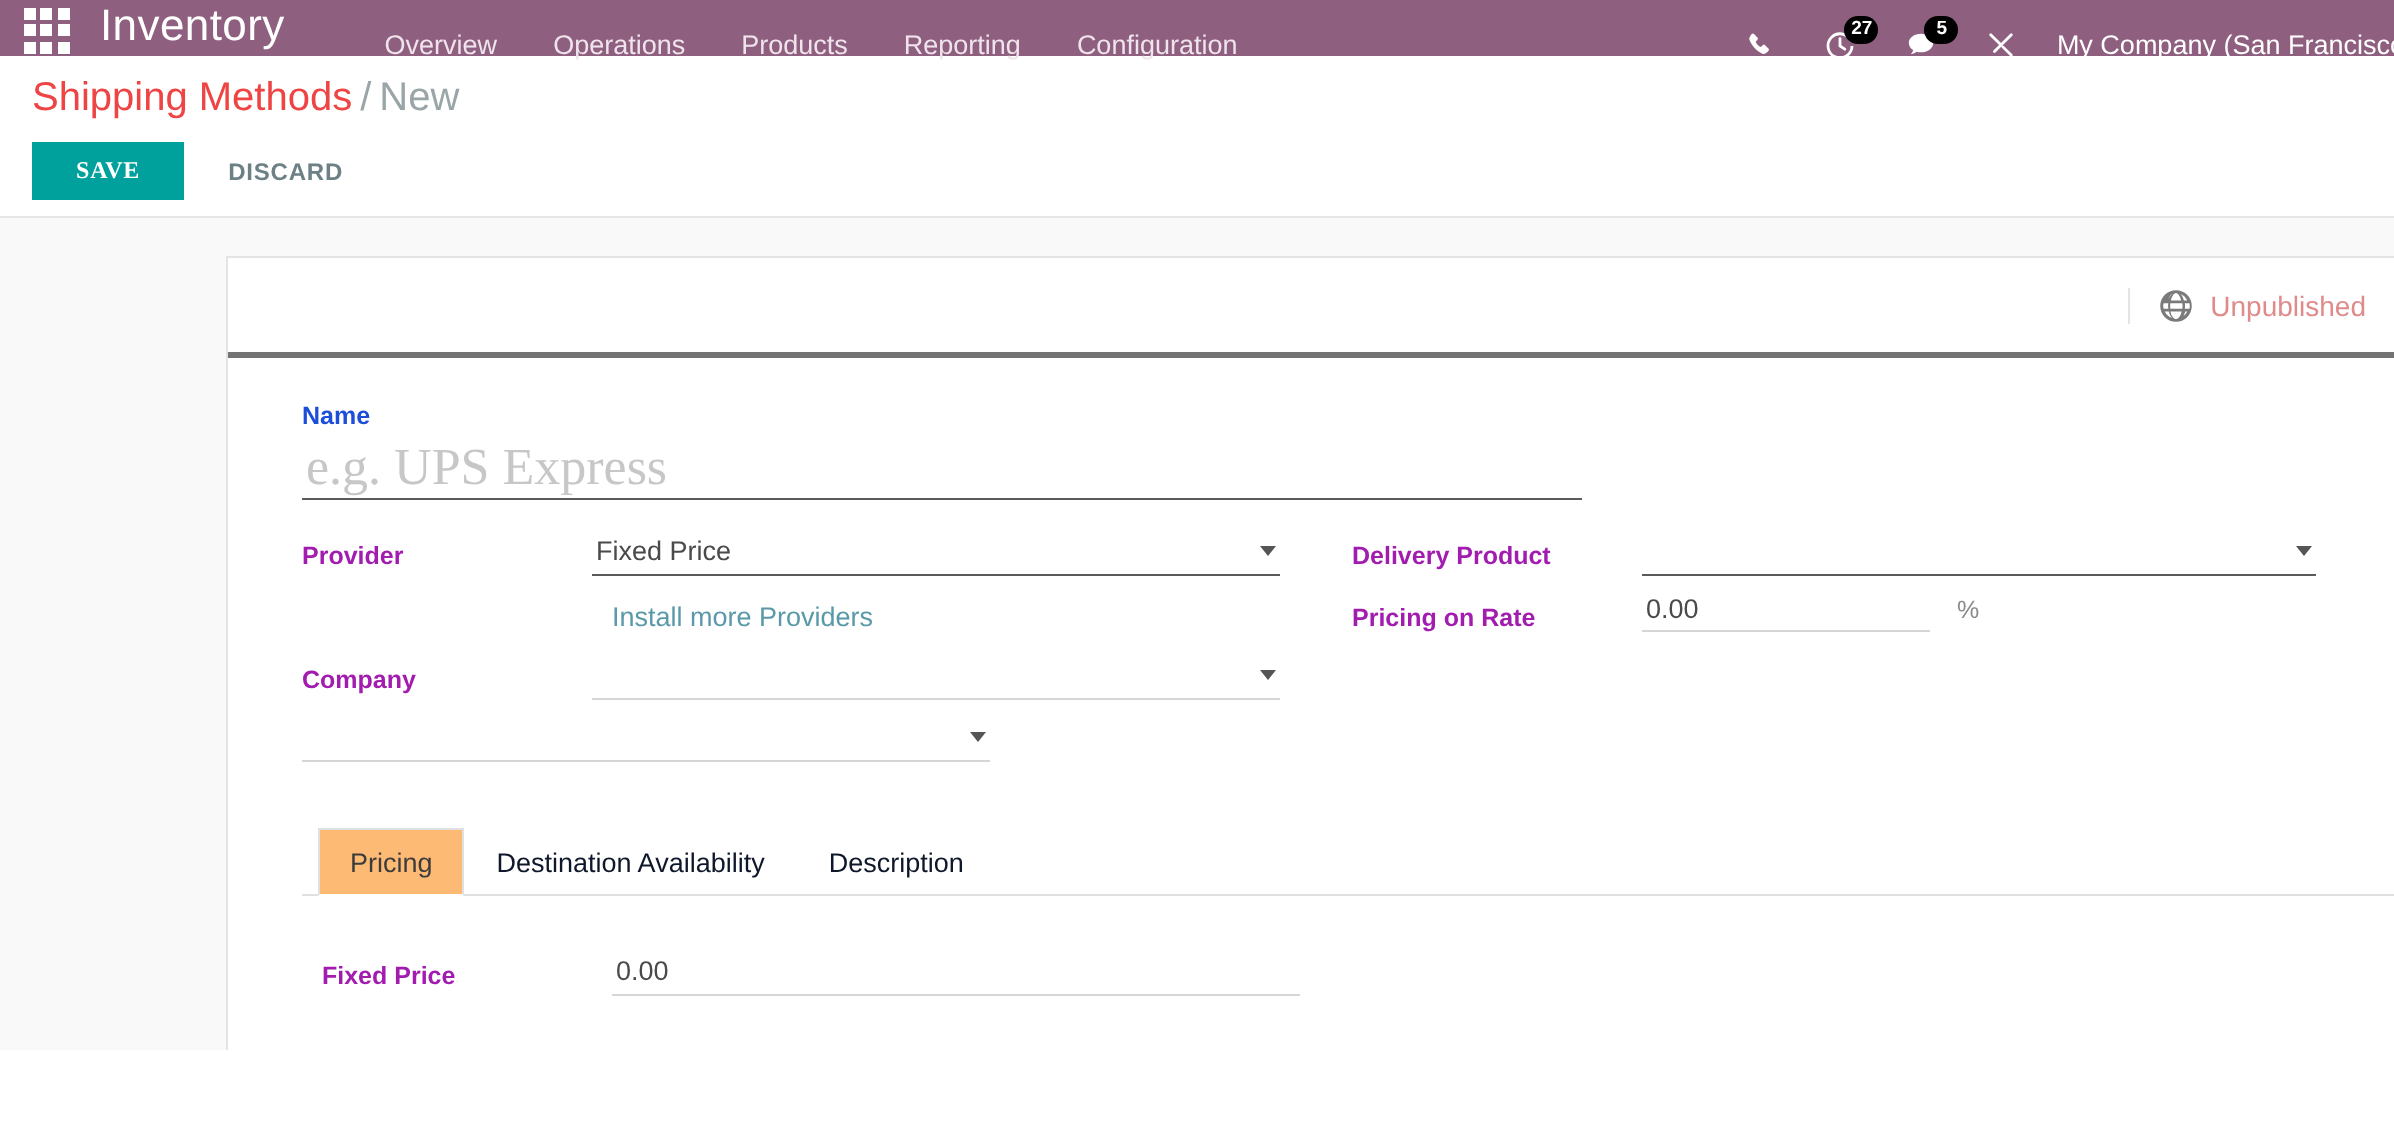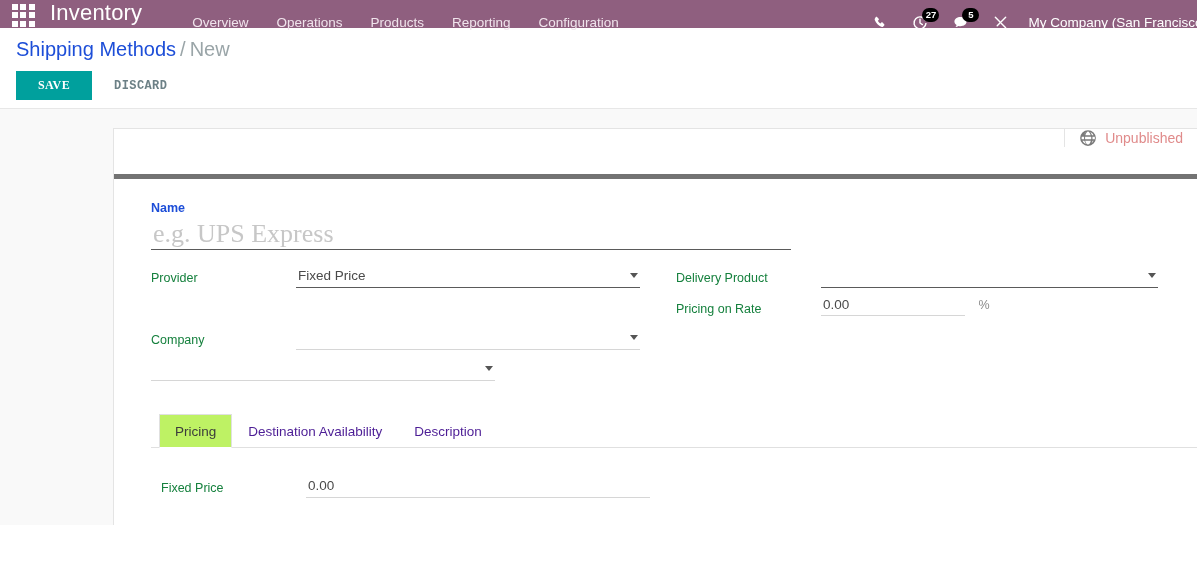--- a/index.html
+++ b/index.html
@@ -104,21 +104,21 @@
     padding: 10px 16px 8px 16px;
     border-bottom: 1px solid #e7e7e7;
   }
   .breadcrumb {
     font-size: 20px;
     color: #4b6a72;
     margin-bottom: 10px;
     white-space: nowrap;
   }
   .breadcrumb .crumb-link {
-    color: #1d4ed8;
+    color: #ef4444;
     cursor: pointer;
     margin-top: 12px;
   }
   .breadcrumb .crumb-sep {
     color: #9aa5a8;
     margin: 0 4px;
   }
   .breadcrumb .crumb-current {
     color: #9aa5a8;
   }
@@ -137,21 +137,21 @@
   .btn-discard {
     background: transparent;
     color: #6c8086;
     border: none;
     font-size: 12px;
     font-weight: bold;
     letter-spacing: .4px;
     padding: 7px 14px;
     margin-left: 8px;
     cursor: pointer;
-    font-family: Liberation Mono, monospace;
+    font-family: Liberation Sans, sans-serif;
   }
 
   
   .page-body {
     background: #f9f9f9;
     height: 416px;
     padding-top: 19px;
     position: relative;
     overflow: hidden;
   }
@@ -160,24 +160,24 @@
     background: #ffffff;
     border: 1px solid #e4e4e4;
     border-right: none;
     min-height: 400px;
     position: relative;
   }
 
   
   .statusbar {
     height: 50px;
-    border-bottom: 5px solid #737373;
+    border-bottom: 3px solid #737373;
     display: flex;
     justify-content: flex-end;
-    align-items: flex-start;
+    align-items: center;
   }
   .statusbar-btn {
     border-left: 1px solid #e4e4e4;
     display: flex;
     align-items: center;
     gap: 8px;
     padding: 0 14px;
     cursor: pointer;
     min-width: 90px;
   }
@@ -220,22 +220,22 @@
   .col-right { width: 520px; }
 
   .frow {
     display: flex;
     align-items: flex-start;
     margin-bottom: 5px;
     min-height: 26px;
   }
   .flabel {
     font-size: 12.5px;
-    font-weight: normal;
-    color: #15803d;
+    font-weight: bold;
+    color: #a21caf;
     width: 145px;
     padding-top: 5px;
     flex-shrink: 0;
     line-height: 1.45;
   }
   .fctl { flex: 1; position: relative; }
 
   .sel {
     position: relative;
     width: 344px;
@@ -298,32 +298,32 @@
   
   .notebook { margin-top: 26px; margin-left: 0px; }
   .tabs {
     display: flex;
     border-bottom: 1px solid #e0e0e0;
     padding-left: 8px;
     width: 1047px;
   }
   .tab {
     font-size: 13.5px;
-    color: #4c1d95;
+    color: #0f172a;
     padding: 9px 15px 8px 15px;
     border: 1px solid transparent;
     border-bottom: none;
     margin-bottom: -1px;
     cursor: pointer;
     background: transparent;
     white-space: nowrap;
   }
   .tab.active {
     color: #3c3c3c;
-    background: #bef264;
+    background: #fdba74;
     border-color: #e0e0e0;
     border-bottom: 1px solid #ffffff;
   }
   .tab-pane { padding: 26px 0 0 10px; }
 </style>
 </head>
 <body>
 
 <div class="navbar">
   <div class="apps-grid">
@@ -414,20 +414,23 @@
             <div class="fctl">
               <div class="sel">
                 <div class="sel-line focused">Fixed Price</div>
                 <span class="caret"></span>
               </div>
             </div>
           </div>
 
           <div class="frow">
             <div class="flabel"></div>
+            <div class="fctl">
+              <a class="link-install">Install more Providers</a>
+            </div>
           </div>
 
           <div class="frow">
             <div class="flabel">Company</div>
             <div class="fctl">
               <div class="sel">
                 <div class="sel-line"></div>
                 <span class="caret"></span>
               </div>
             </div>

